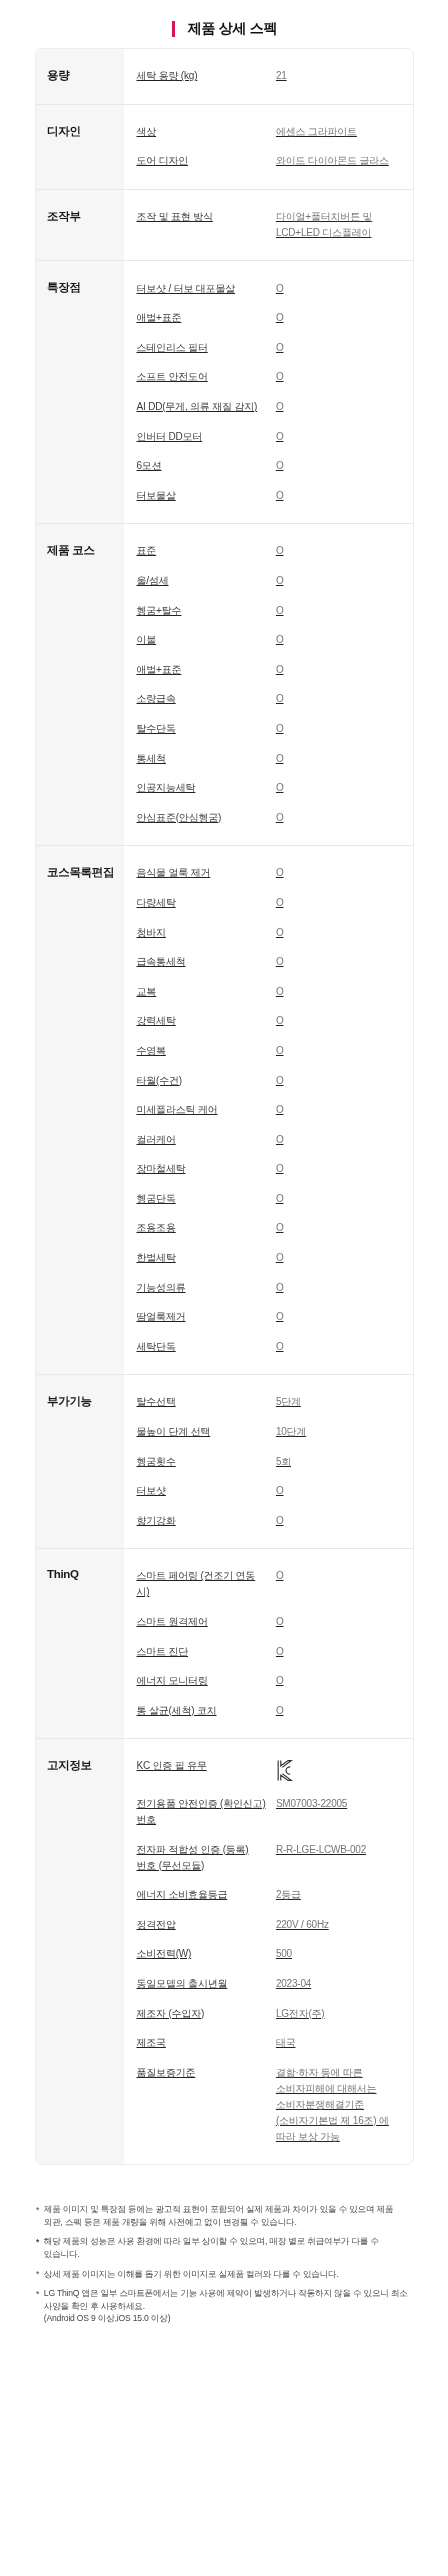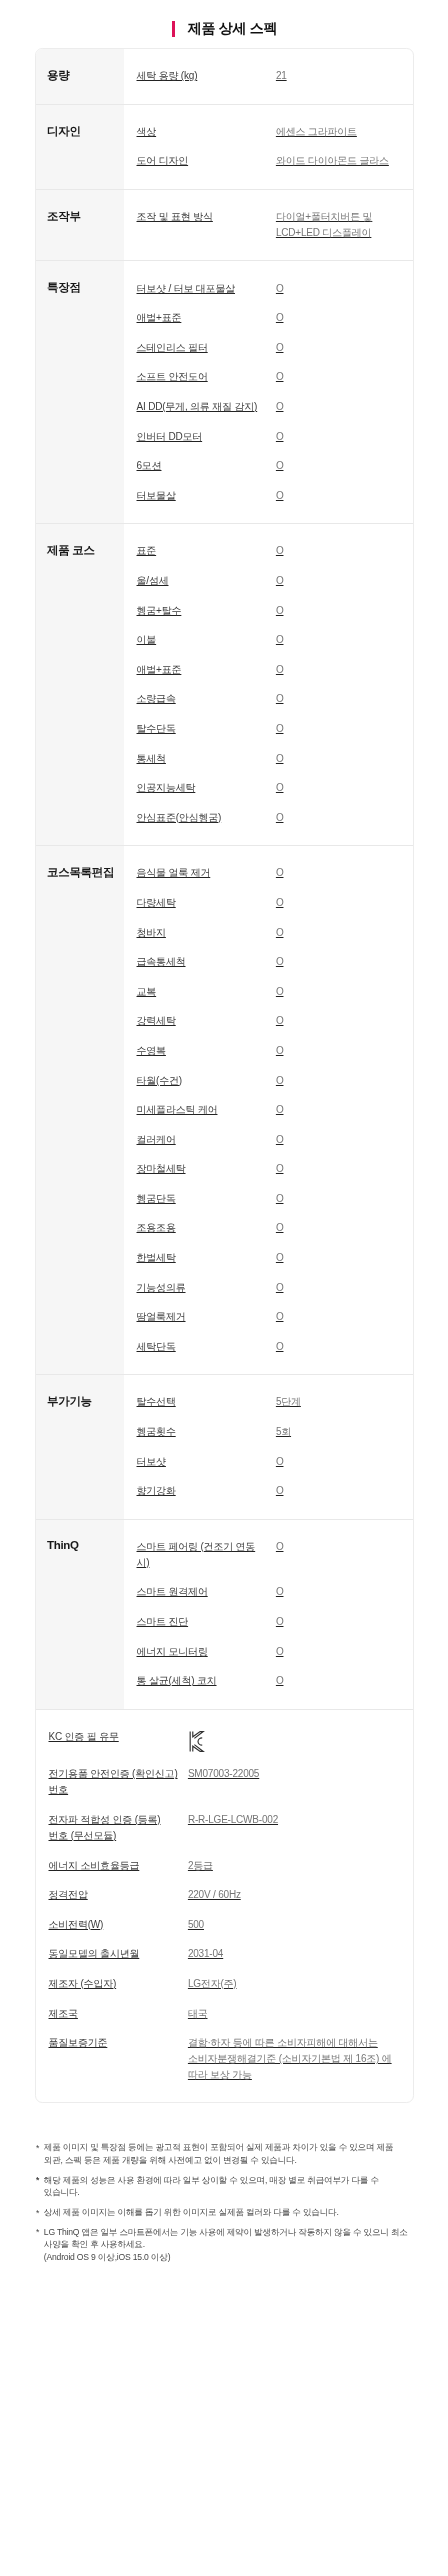--- a/index.html
+++ b/index.html
@@ -349,20 +349,24 @@
   </div>
 
   <div class="spec-section">
     <div class="spec-cat">부가기능</div>
     <div class="spec-rows">
   <div class="spec-row">
     <span class="row-label">탈수선택</span>
     <span class="row-value">5단계</span>
   </div>
 
+  <div class="spec-row">
+    <span class="row-label">물높이 단계 선택</span>
+    <span class="row-value">10단계</span>
+  </div>
 
   <div class="spec-row">
     <span class="row-label">헹굼횟수</span>
     <span class="row-value">5회</span>
   </div>
 
   <div class="spec-row">
     <span class="row-label">터보샷</span>
     <span class="row-value">O</span>
   </div>
@@ -398,20 +402,21 @@
   </div>
 
   <div class="spec-row">
     <span class="row-label">통 살균(세척) 코치</span>
     <span class="row-value">O</span>
   </div>
 </div>
   </div>
 
   <div class="spec-section">
+    <div class="spec-cat">고지정보</div>
     <div class="spec-rows">
   <div class="spec-row">
     <span class="row-label">KC 인증 필 유무</span>
     <span class="row-value">
               <svg width="19" height="23" viewBox="0 0 36 44" class="kc-mark-svg">
                 <g fill="none" stroke="#2f2f2f" stroke-width="2.2">
                   <path d="M4 3 v38"></path>
                   <path d="M9 3 v10 l14 -10 h6 l-17 13"></path>
                   <path d="M9 41 v-10 l14 10 h6 l-17 -13"></path>
                   <path d="M27 15 a8 7 0 1 0 0 14"></path>
@@ -441,21 +446,21 @@
     <span class="row-value">220V / 60Hz</span>
   </div>
 
   <div class="spec-row">
     <span class="row-label">소비전력(W)</span>
     <span class="row-value">500</span>
   </div>
 
   <div class="spec-row">
     <span class="row-label">동일모델의 출시년월</span>
-    <span class="row-value">2031-04</span>
+    <span class="row-value">2023-04</span>
   </div>
 
   <div class="spec-row">
     <span class="row-label">제조자 (수입자)</span>
     <span class="row-value">LG전자(주)</span>
   </div>
 
   <div class="spec-row">
     <span class="row-label">제조국</span>
     <span class="row-value">태국</span>

